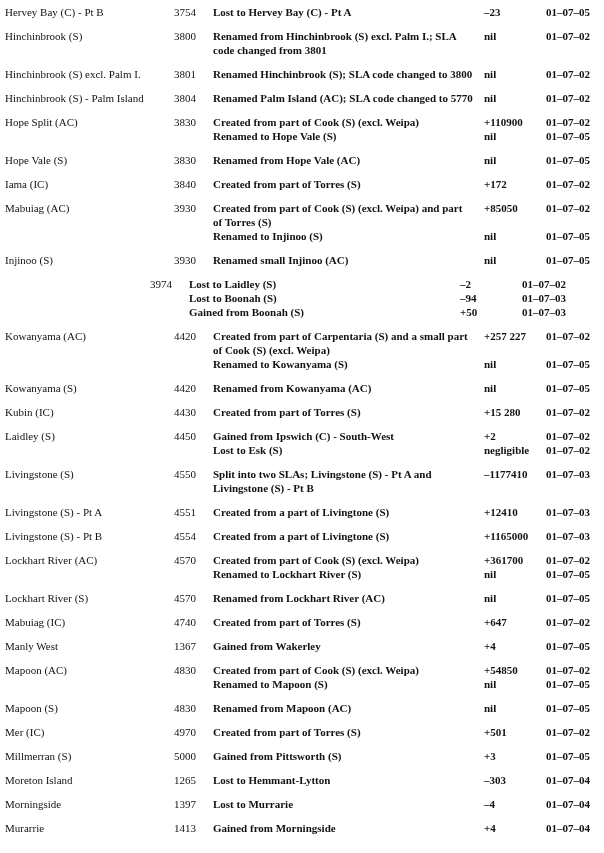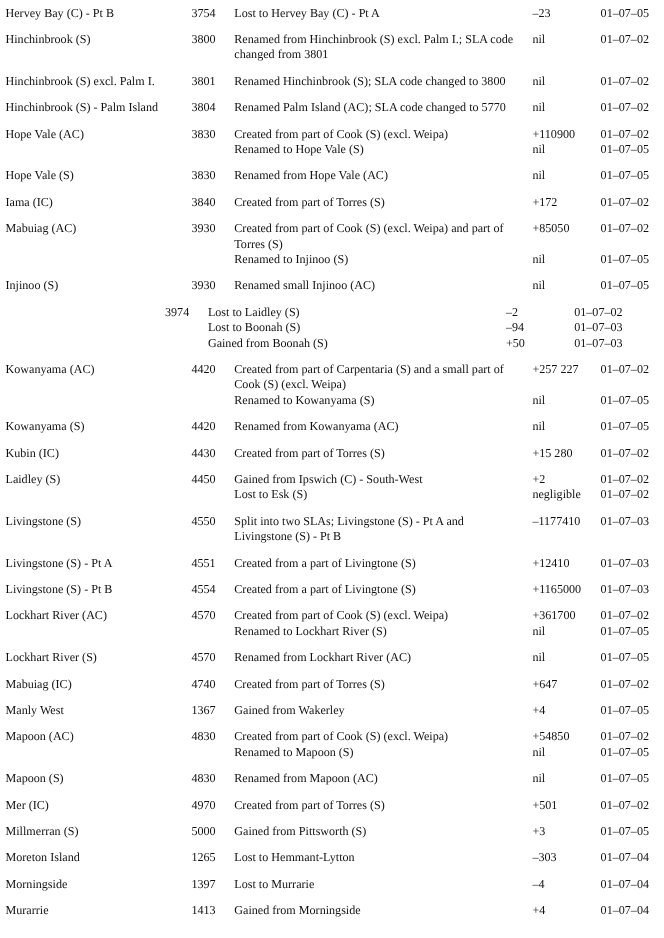--- a/index.html
+++ b/index.html
@@ -30,20 +30,21 @@
   .area-name {
     padding-right: 4px;
   }
   .area-code {
     text-align: right;
     white-space: nowrap;
     font-family: Liberation Serif, serif;
   }
   .event-list {
     padding-left: 17px;
+    font-weight: bold;
   }
   .event {
     display: grid;
     grid-template-columns: 271px 62px 1fr;
     align-items: start;
   }
   .event-desc {
     padding-right: 10px;
   }
   .event-change {
@@ -102,21 +103,21 @@
     <div class="event-list">
   <div class="event">
     <div class="event-desc">Renamed Palm Island (AC); SLA code changed to 5770</div>
     <div class="event-change">nil</div>
     <div class="event-date">01–07–02</div>
   </div>
 </div>
   </div>
 
   <div class="row">
-    <div class="area-name">Hope Vale (AC)</div>
+    <div class="area-name">Hope Split (AC)</div>
     <div class="area-code">3830</div>
     <div class="event-list">
   <div class="event">
     <div class="event-desc">Created from part of Cook (S) (excl. Weipa)</div>
     <div class="event-change">+110900</div>
     <div class="event-date">01–07–02</div>
   </div>
 
   <div class="event">
     <div class="event-desc">Renamed to Hope Vale (S)</div>

